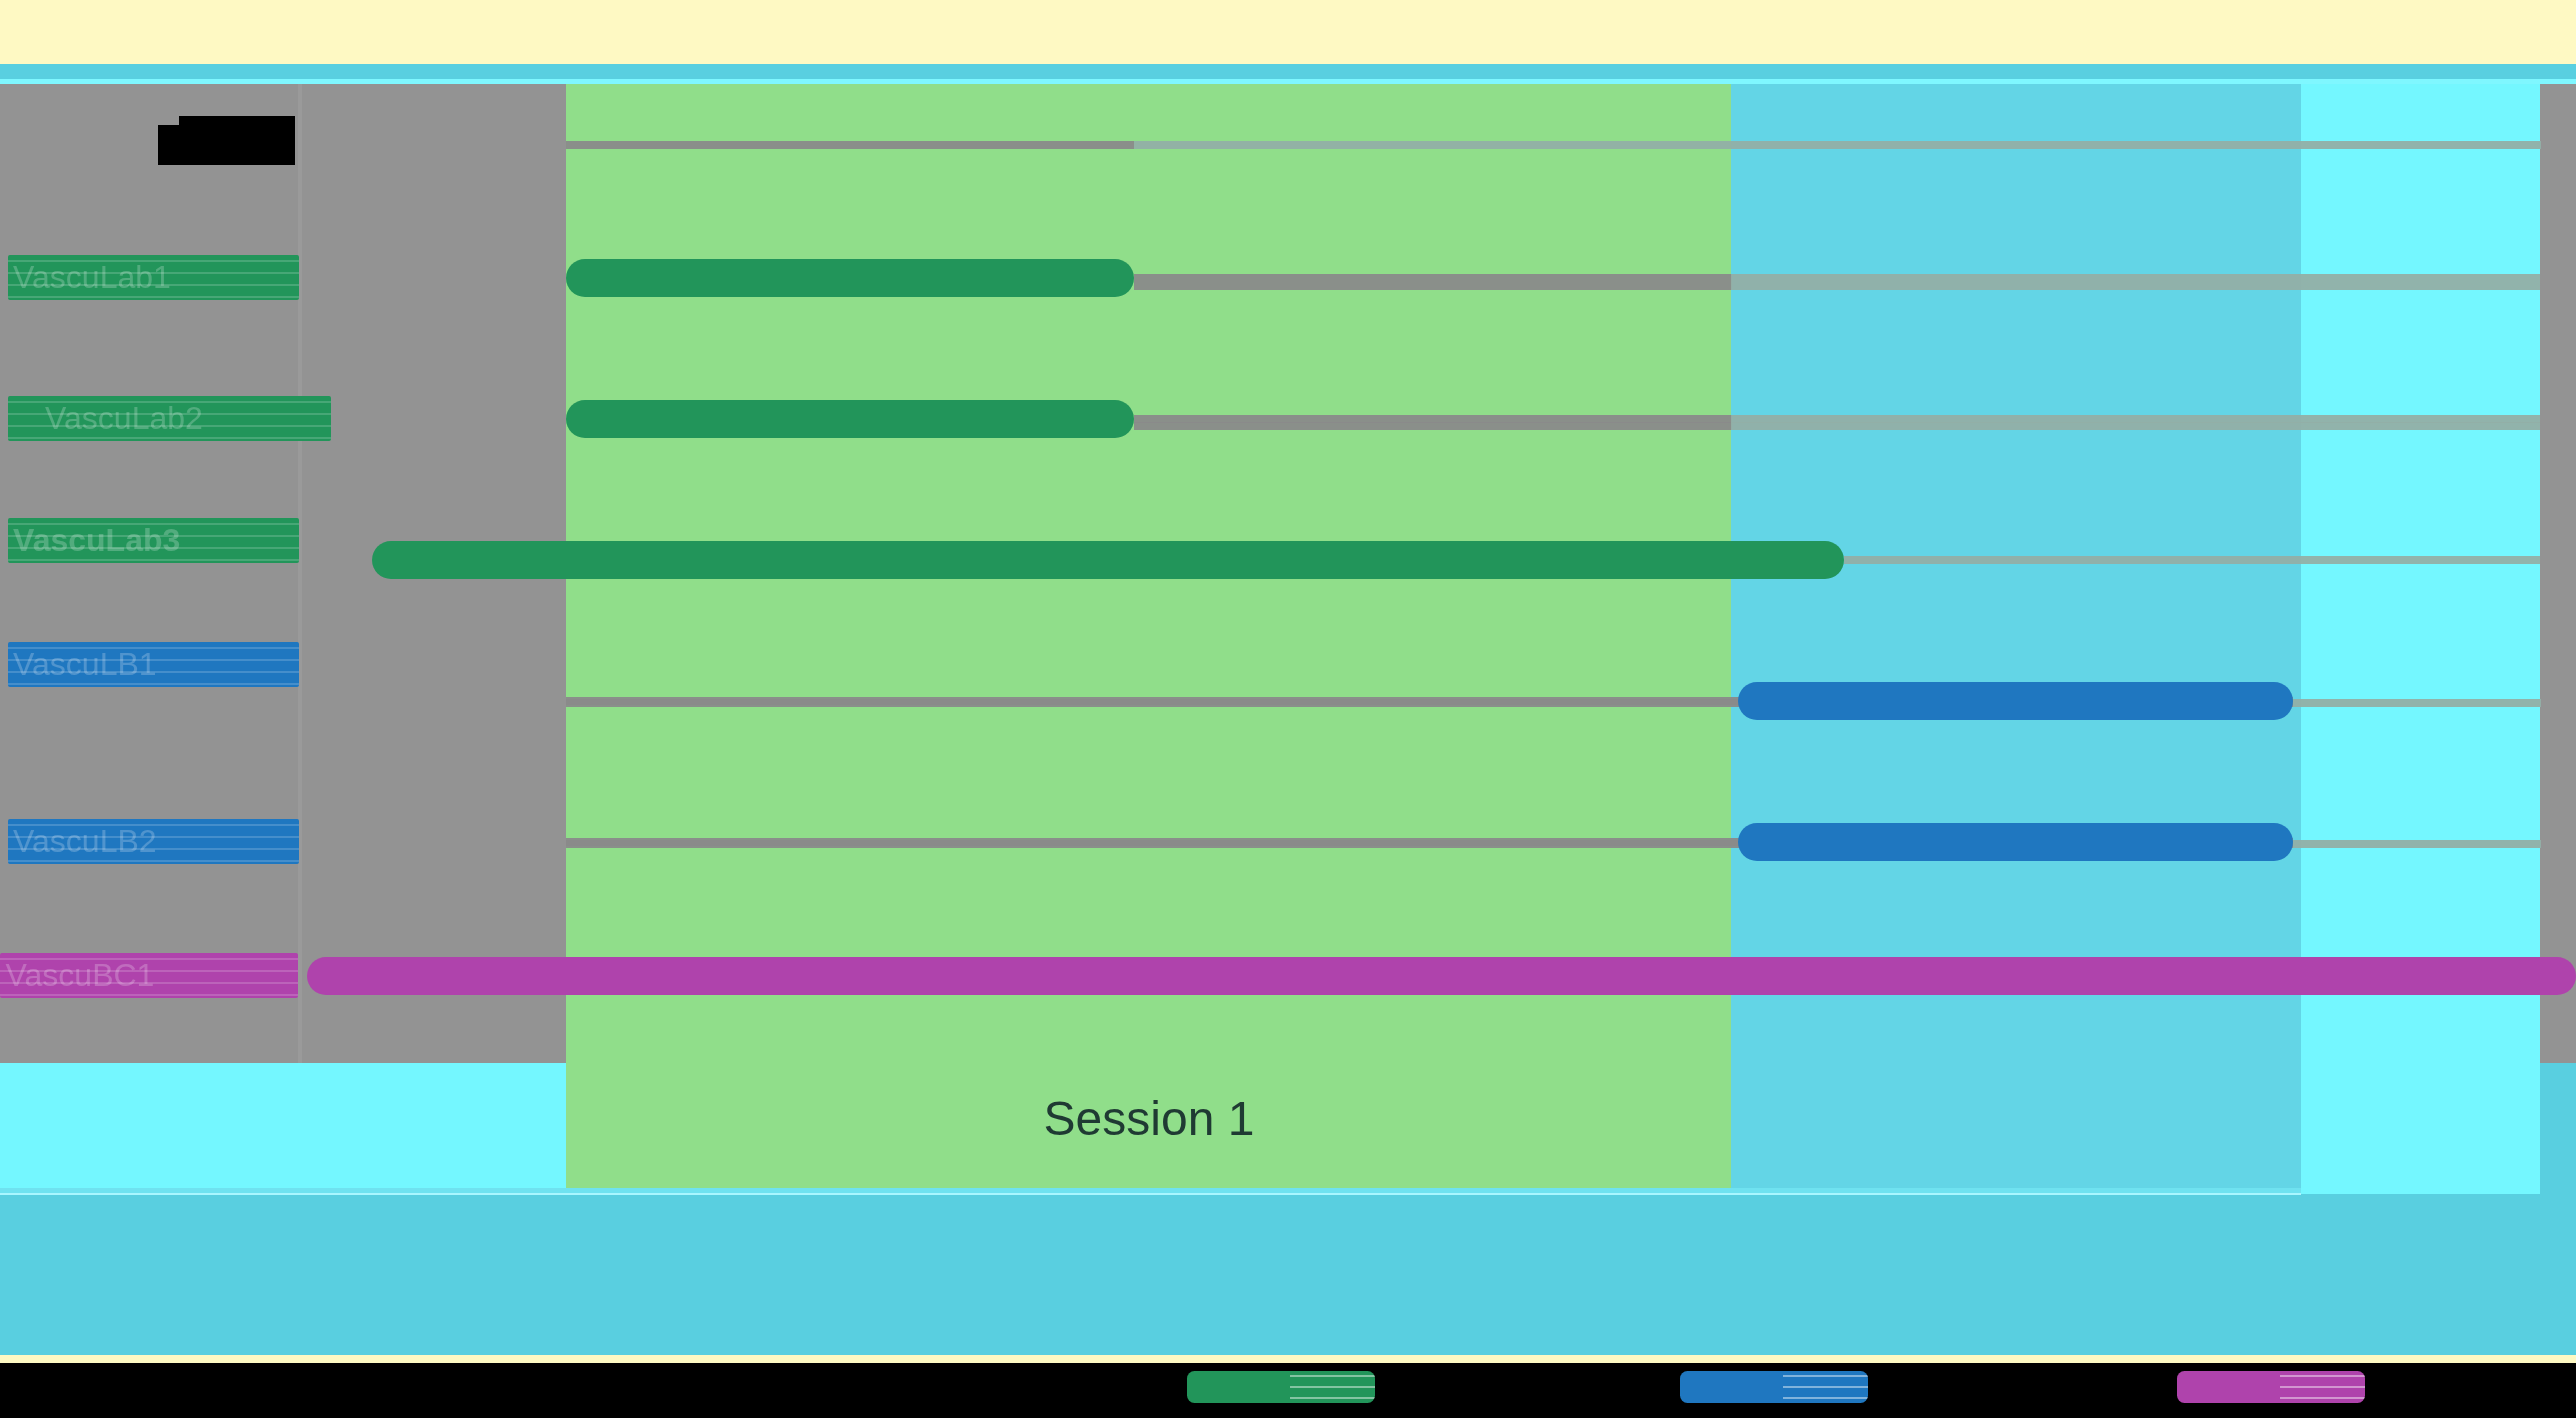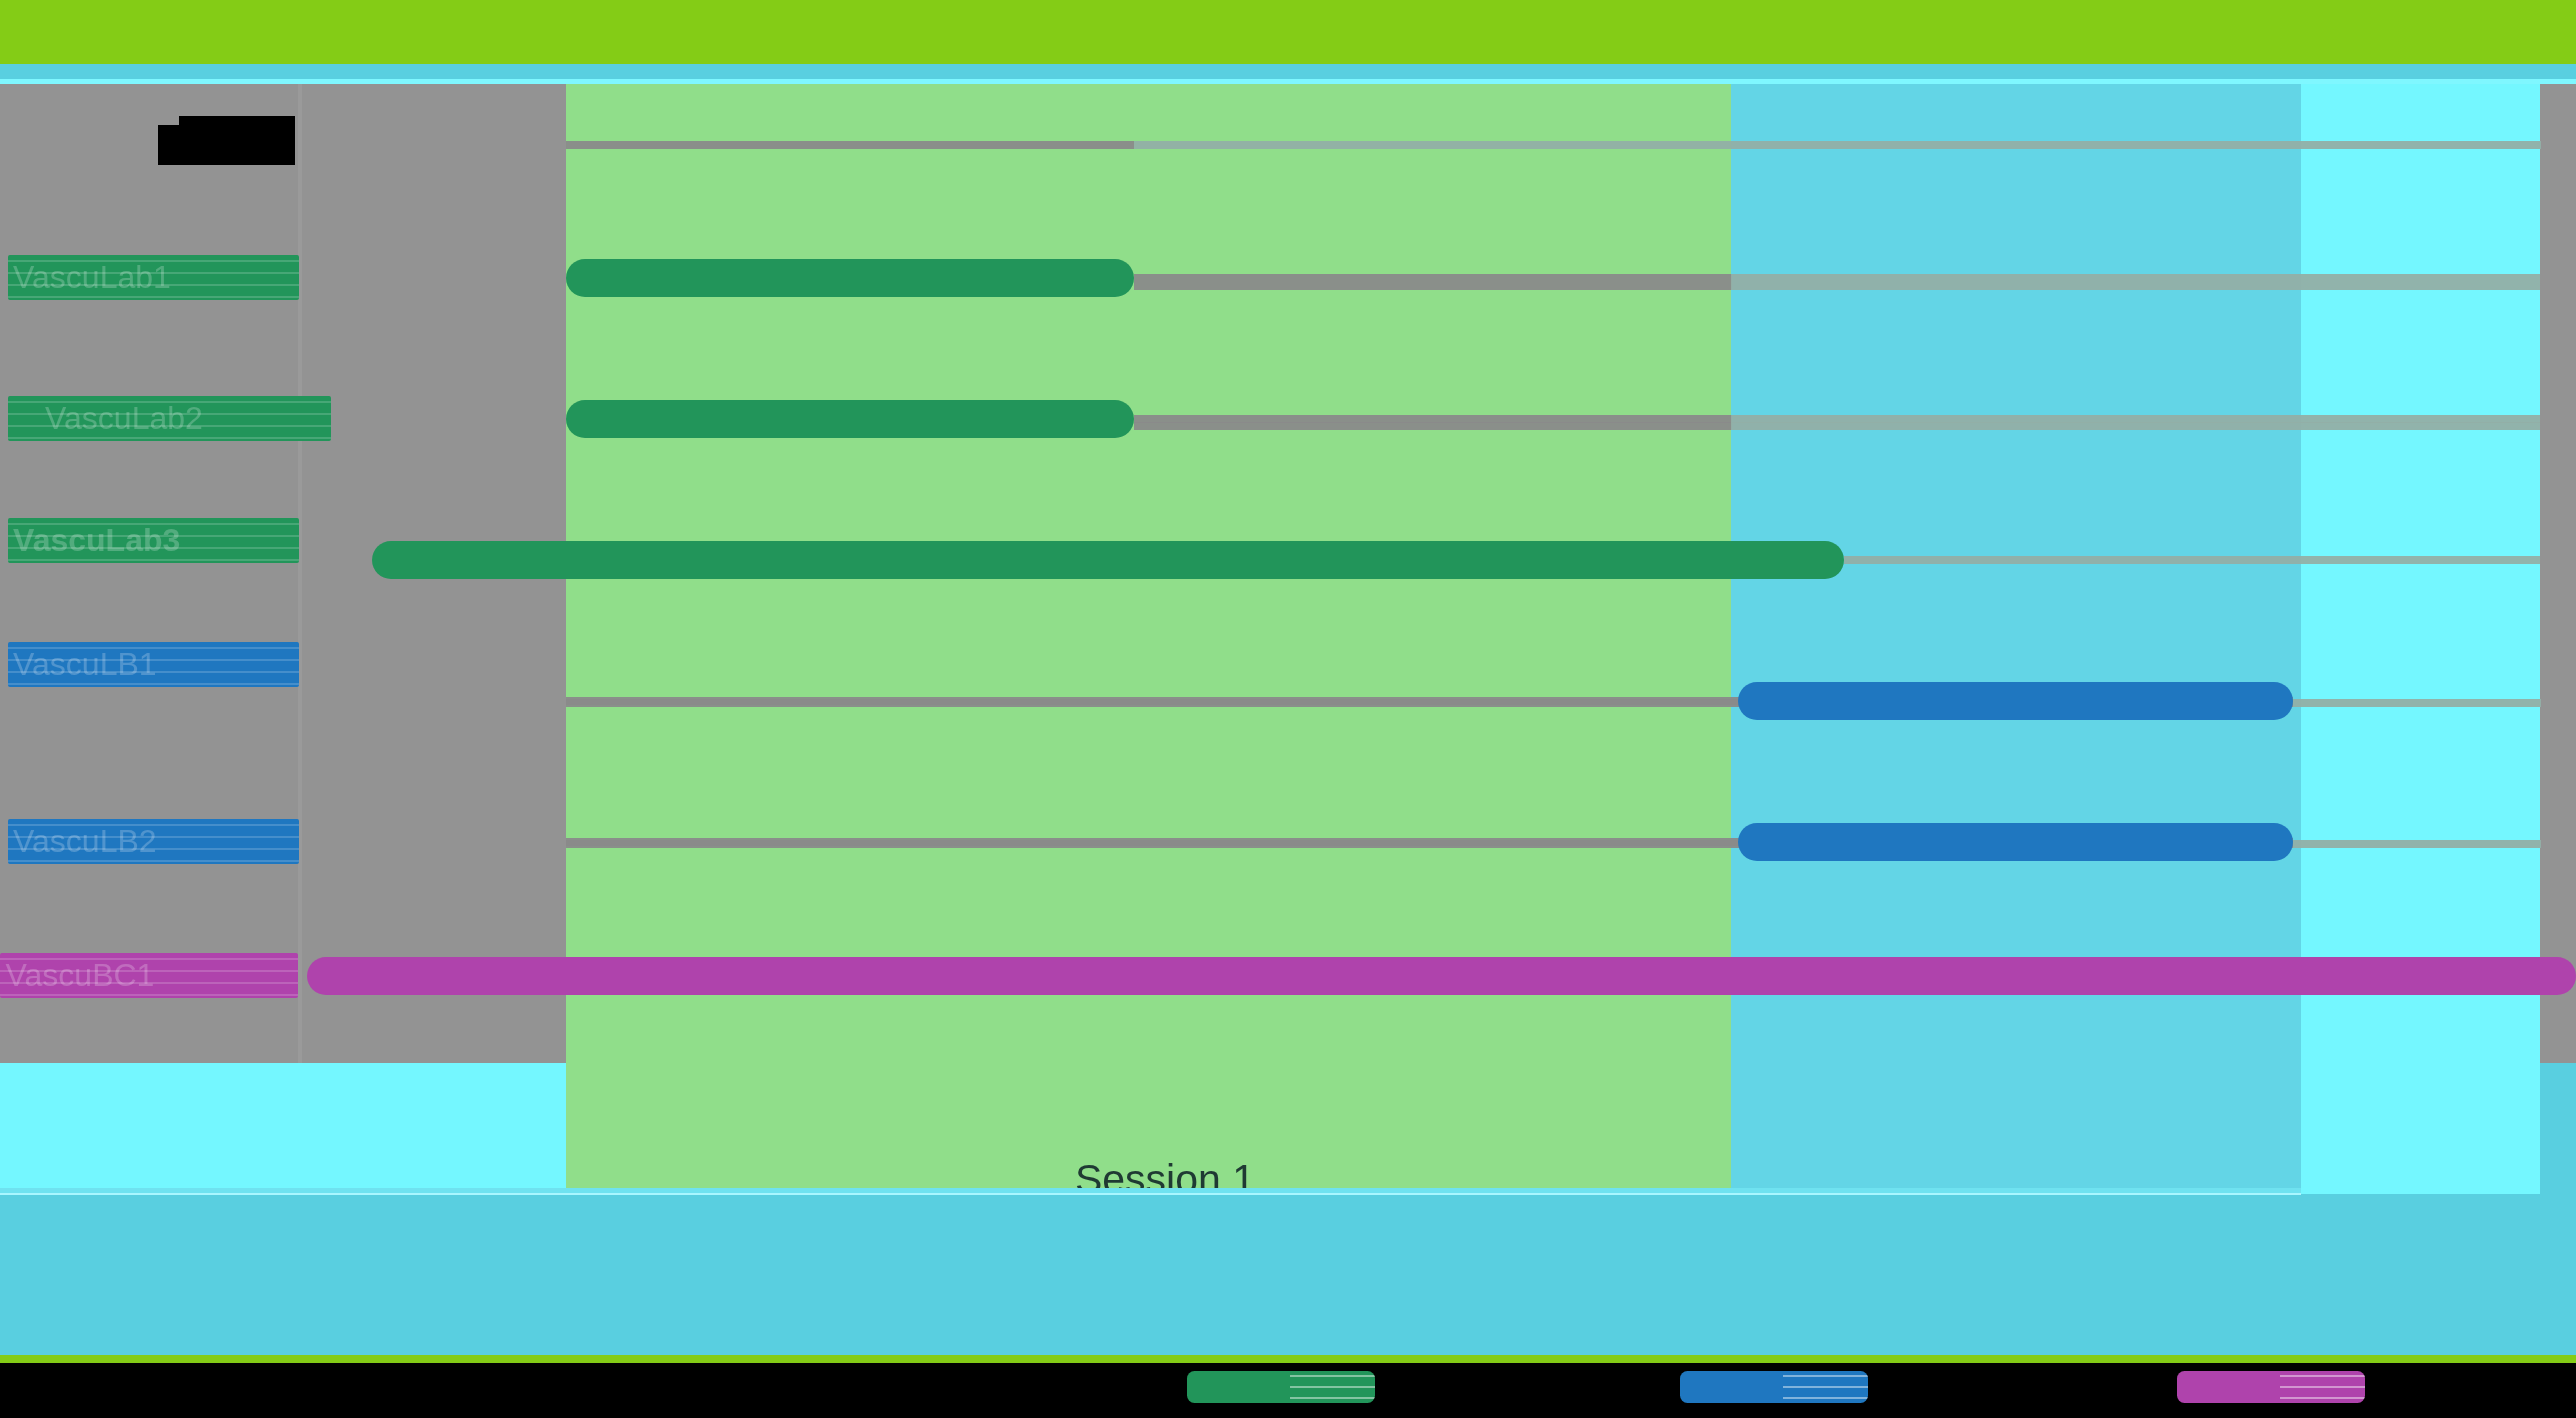--- a/index.html
+++ b/index.html
@@ -1,19 +1,19 @@
 <!DOCTYPE html>
 <html style="font-size:15px"><head>
 <meta charset="utf-8">
 <style>
   html,body{margin:0;padding:0;background:#000;}
   #root{
     position:relative;
     width:2576px;height:1419px;
-    background:#84cc16;
+    background:#fef9c3;
     font-family:"Liberation Sans", sans-serif;
     overflow:hidden;
   }
   
   .abs{position:absolute;}
 
   
   #page-frame{
     left:0;top:64px;width:2576px;height:1291px;
     background:#59CFE0;
@@ -35,24 +35,23 @@
   }
 
   
   .band{top:84px;height:1110px;}
   #band-s1{left:566px;width:1166px;background:#90DE8A;}
   #band-s2{left:1731px;width:570px;background:#63D5E6;}
   #band-s3{left:2301px;width:239px;background:#74F7FF;}
 
   
   .band-label{
-    position:absolute;top:1151px;height:56px;line-height:56px;
-    text-align:center;color:#1f3a33;font-size:41px;
+    position:absolute;top:1091px;height:56px;line-height:56px;
+    text-align:center;color:#1f3a33;font-size:48px;
     font-family:"Liberation Sans", sans-serif;
-    padding-left:16px;
   }
   #label-s1{left:566px;width:1166px;}
   #label-s2{left:1731px;width:570px;}
 
   
   #bottom-strip{
     left:0;top:1063px;width:566px;height:131px;background:#74F7FF;
   }
   #bottom-strip2{
     left:0;top:1195px;width:2576px;height:160px;background:#59CFE0;

